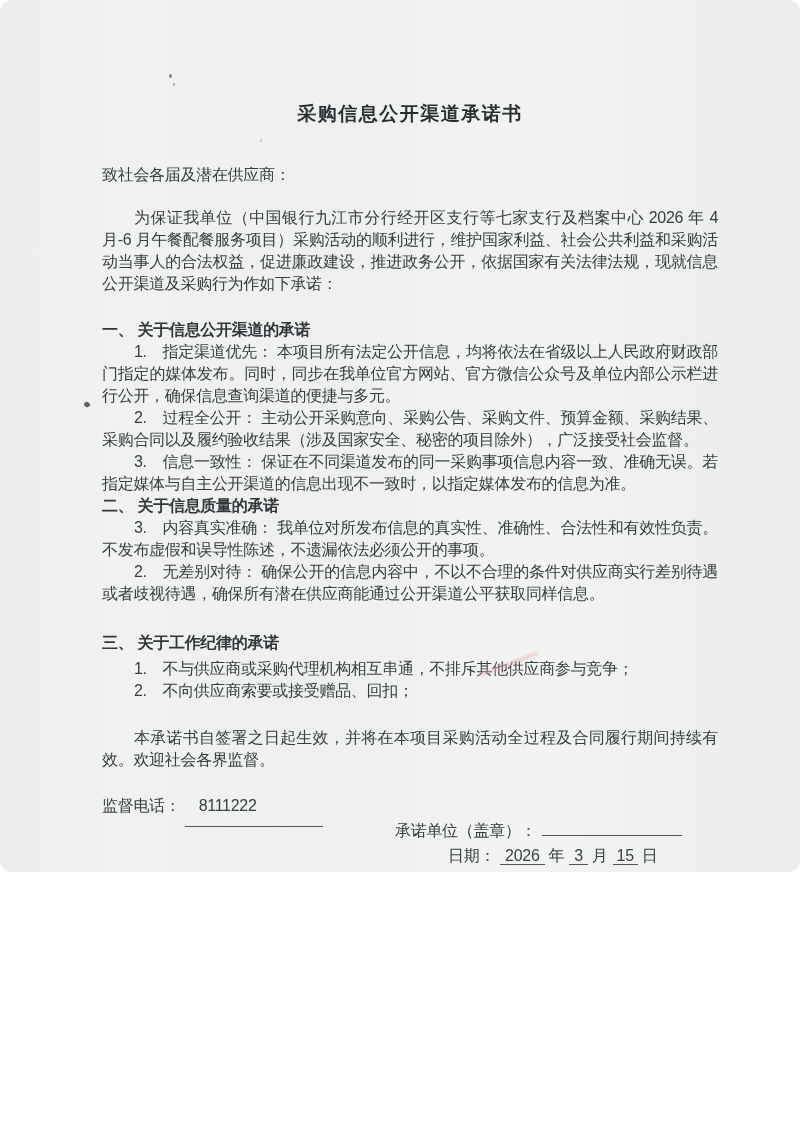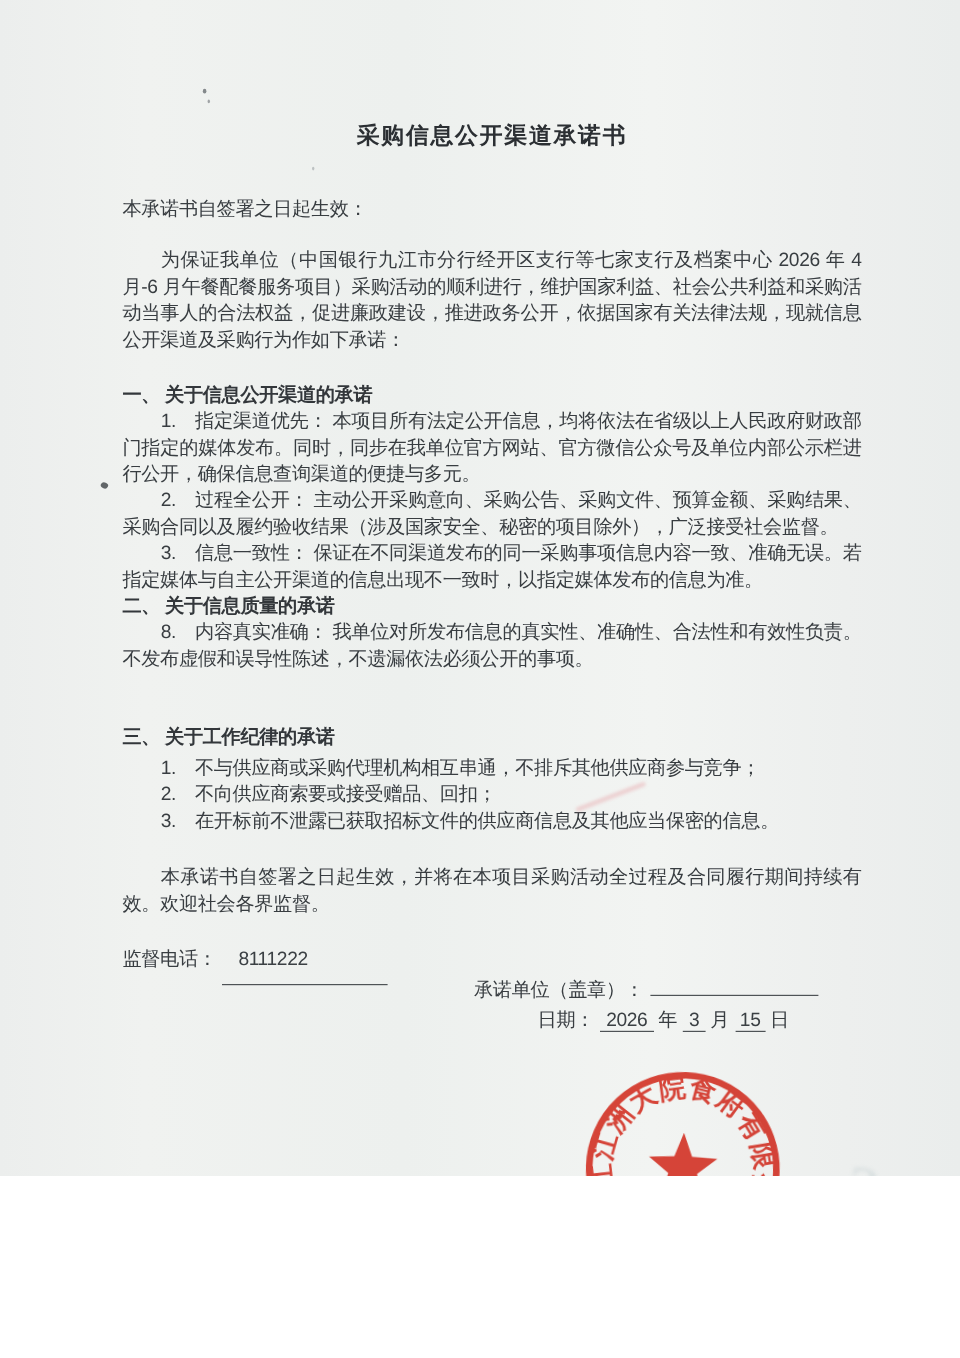--- a/index.html
+++ b/index.html
@@ -1,41 +1,42 @@
 <!DOCTYPE html>
 <html><head>
 <meta charset="utf-8">
 <style>
   html,body { margin:0; padding:0; }
   body { font-family:"Liberation Sans","DejaVu Sans",sans-serif; }
 
   .page {
     position:relative;
-    width:800px; height:980px;
+    width:800px; height:872px;
     margin:0 auto;
     background:linear-gradient(90deg,#eceeed 0%,#f0f2f0 15%,#edf0ee 42%,#f2f4f2 68%,#edefee 88%,#eaedec 100%);
     overflow:hidden;
     color:#383d41;
+    border-radius:12px;
   }
   .content {
     position:absolute; left:102px; top:0; width:616px;
   }
   .doc-title {
     margin:100px 0 36px 0;
     font-size:19px; font-weight:bold; letter-spacing:1.5px;
     color:#2b2f33; text-align:center; line-height:28px;
   }
   p { margin:0; font-size:16px; line-height:22px; letter-spacing:-0.3px;
       text-align:justify; color:#383d41; }
   .indent { text-indent:2em; }
   .salutation { margin-bottom:21px; }
   .sec-heading { font-weight:bold; color:#33373b; }
   .mt24 { margin-top:24px; }
   .mt25 { }
-  .mt26 { margin-top:43px; }
+  .mt26 { margin-top:27px; }
   .mt4  { margin-top:4px; }
   .closing { margin-top:25px; }
 
   .contact-line { margin-top:23px; line-height:24px; }
   .contact-line.email { margin-top:13px; }
   .u {
     border-bottom:1.4px solid #4e5356;
     padding-bottom:12px;
     color:#3b4044;
   }
@@ -90,36 +91,36 @@
   .sp5 { left:536px; top:1076px; width:3px; height:3px; background:#9aa2a4; opacity:.5; }
 </style>
 </head>
 <body>
 
 <div class="page">
   <div class="content">
 
     <h1 class="doc-title">采购信息公开渠道承诺书</h1>
 
-    <p class="salutation">本承诺书自签署之日起生效：</p>
+    <p class="salutation">致社会各届及潜在供应商：</p>
 
     <p class="indent">为保证我单位（中国银行九江市分行经开区支行等七家支行及档案中心 2026 年 4 月-6 月午餐配餐服务项目）采购活动的顺利进行，维护国家利益、社会公共利益和采购活动当事人的合法权益，促进廉政建设，推进政务公开，依据国家有关法律法规，现就信息公开渠道及采购行为作如下承诺：</p>
 
     <p class="sec-heading mt24">一、 关于信息公开渠道的承诺</p>
     <p class="indent">1.　指定渠道优先： 本项目所有法定公开信息，均将依法在省级以上人民政府财政部门指定的媒体发布。同时，同步在我单位官方网站、官方微信公众号及单位内部公示栏进行公开，确保信息查询渠道的便捷与多元。</p>
     <p class="indent">2.　过程全公开： 主动公开采购意向、采购公告、采购文件、预算金额、采购结果、采购合同以及履约验收结果（涉及国家安全、秘密的项目除外），广泛接受社会监督。</p>
     <p class="indent">3.　信息一致性： 保证在不同渠道发布的同一采购事项信息内容一致、准确无误。若指定媒体与自主公开渠道的信息出现不一致时，以指定媒体发布的信息为准。</p>
 
     <p class="sec-heading mt25">二、 关于信息质量的承诺</p>
-    <p class="indent">8.　内容真实准确： 我单位对所发布信息的真实性、准确性、合法性和有效性负责。不发布虚假和误导性陈述，不遗漏依法必须公开的事项。</p>
+    <p class="indent">3.　内容真实准确： 我单位对所发布信息的真实性、准确性、合法性和有效性负责。不发布虚假和误导性陈述，不遗漏依法必须公开的事项。</p>
+    <p class="indent">2.　无差别对待： 确保公开的信息内容中，不以不合理的条件对供应商实行差别待遇或者歧视待遇，确保所有潜在供应商能通过公开渠道公平获取同样信息。</p>
 
     <p class="sec-heading mt26">三、 关于工作纪律的承诺</p>
     <p class="indent mt4">1.　不与供应商或采购代理机构相互串通，不排斥其他供应商参与竞争；</p>
     <p class="indent">2.　不向供应商索要或接受赠品、回扣；</p>
-    <p class="indent">3.　在开标前不泄露已获取招标文件的供应商信息及其他应当保密的信息。</p>
 
     <p class="indent closing">本承诺书自签署之日起生效，并将在本项目采购活动全过程及合同履行期间持续有效。欢迎社会各界监督。</p>
 
     <p class="contact-line phone">
       <span>监督电话：</span>
       <span class="u u-phone">8111222</span>
     </p>
 
 
     <p class="sig-line">

